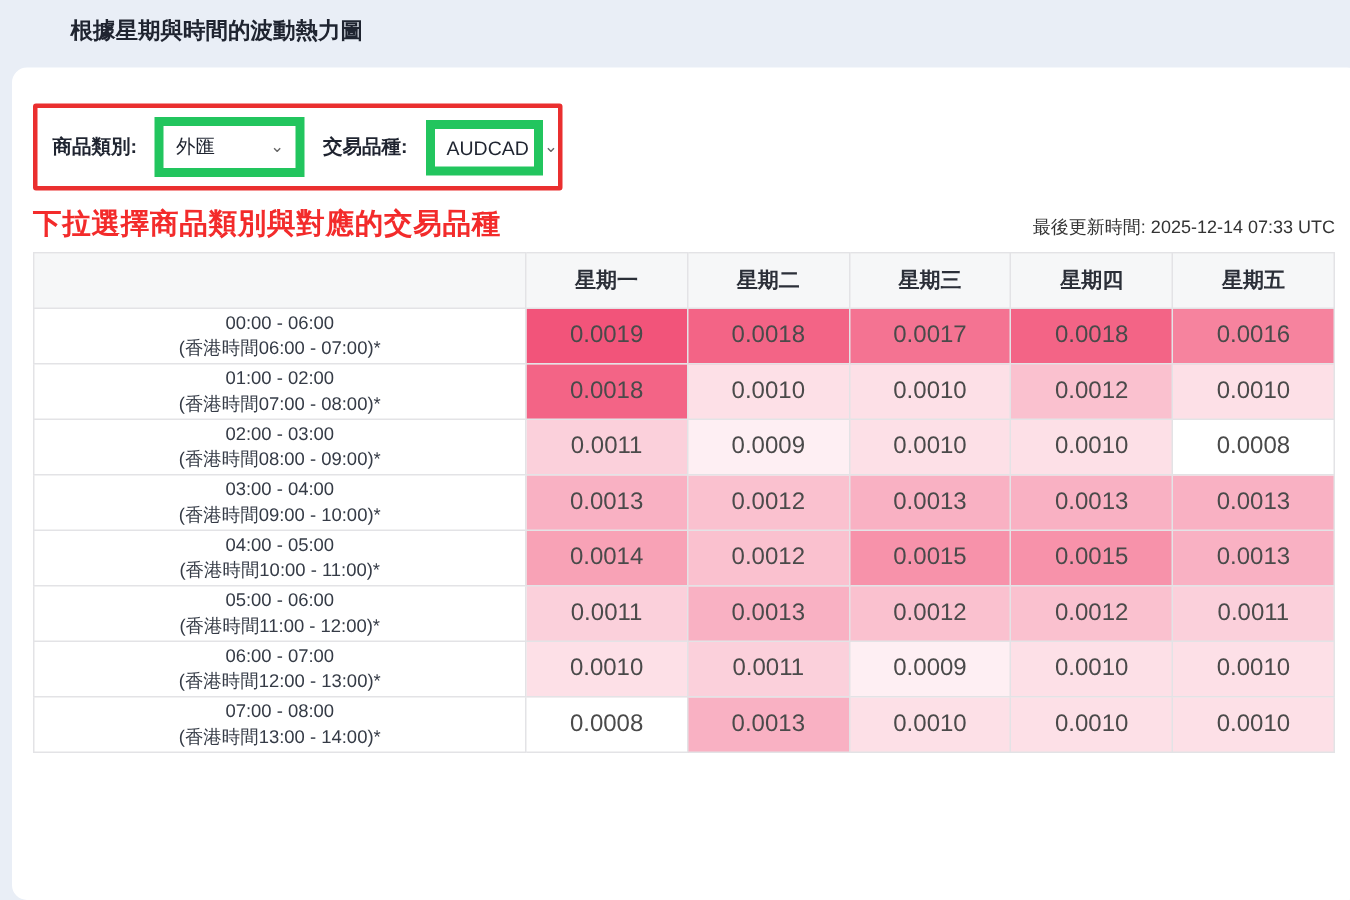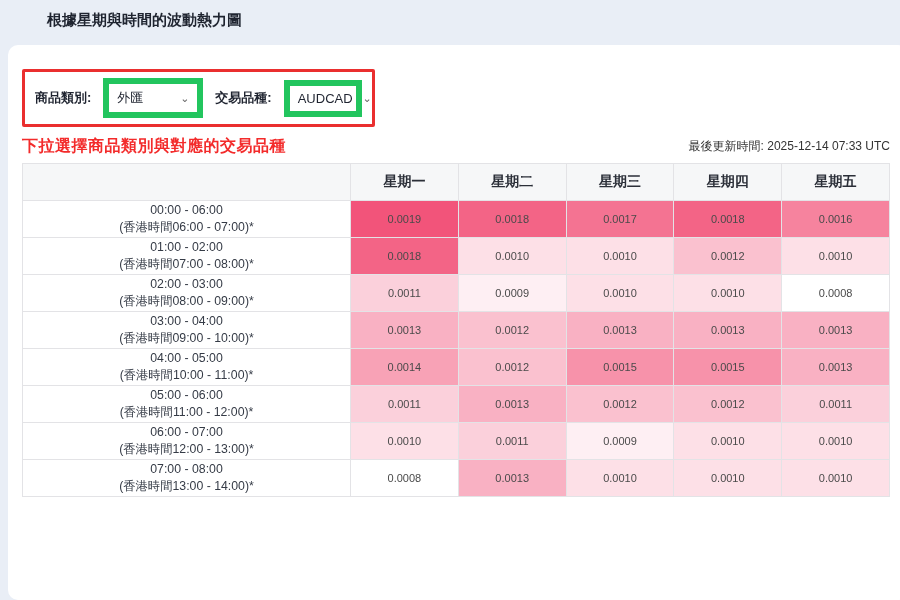--- a/index.html
+++ b/index.html
@@ -33,30 +33,30 @@
     padding: 5px 8px; font-size: 13px; color: #1f2430;
   }
   .select-box .chev { color: #666; font-size: 11px; margin-left: 10px; line-height: 1; }
   .sel-category { width: 100px; }
   .sel-symbol  { width: 78px; }
 
   .below-row {
     width: 868px; display: flex; justify-content: space-between;
     align-items: flex-end; margin-top: 9px;
   }
-  .annotation { font-size: 16px; font-weight: bold; color: #f32b2b; letter-spacing: .5px; }
+  .annotation { font-size: 19px; font-weight: bold; color: #f32b2b; letter-spacing: .5px; }
   .updated { font-size: 12px; color: #333; padding-bottom: 2px; }
 
   table.heatmap { border-collapse: collapse; table-layout: fixed; width: 868px; margin-top: 6px; }
   .heatmap th, .heatmap td { border: 1px solid #e3e3e6; height: 37px; padding: 0; }
   .heatmap thead th { background: #f6f7f8; font-size: 14px; font-weight: bold; color: #2b2f38; text-align: center; }
   .heatmap col.time-col { width: 328px; }
   .time-cell { background: #fff; text-align: center; font-size: 12.3px; color: #353b46; line-height: 1.35; }
   .time-cell .hk { color: #353b46; }
-  .val-cell { text-align: center; font-size: 11px; color: #4a4a4a; }
+  .val-cell { text-align: center; font-size: 16px; color: #4a4a4a; }
 </style>
 </head>
 <body>
 
 <div class="page-header">
   <div class="page-title">根據星期與時間的波動熱力圖</div>
 </div>
 
 <div class="card">
 

